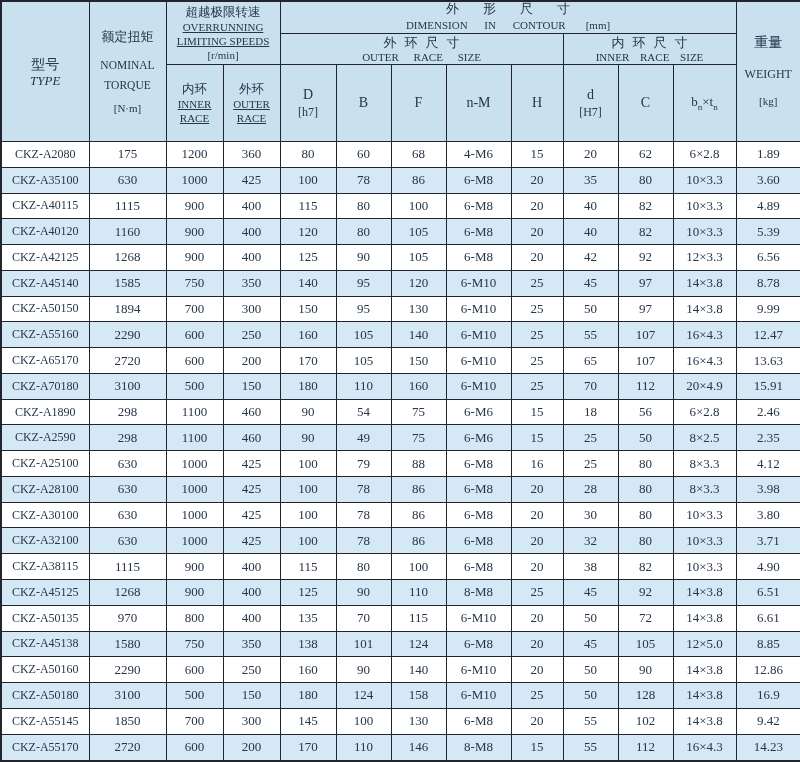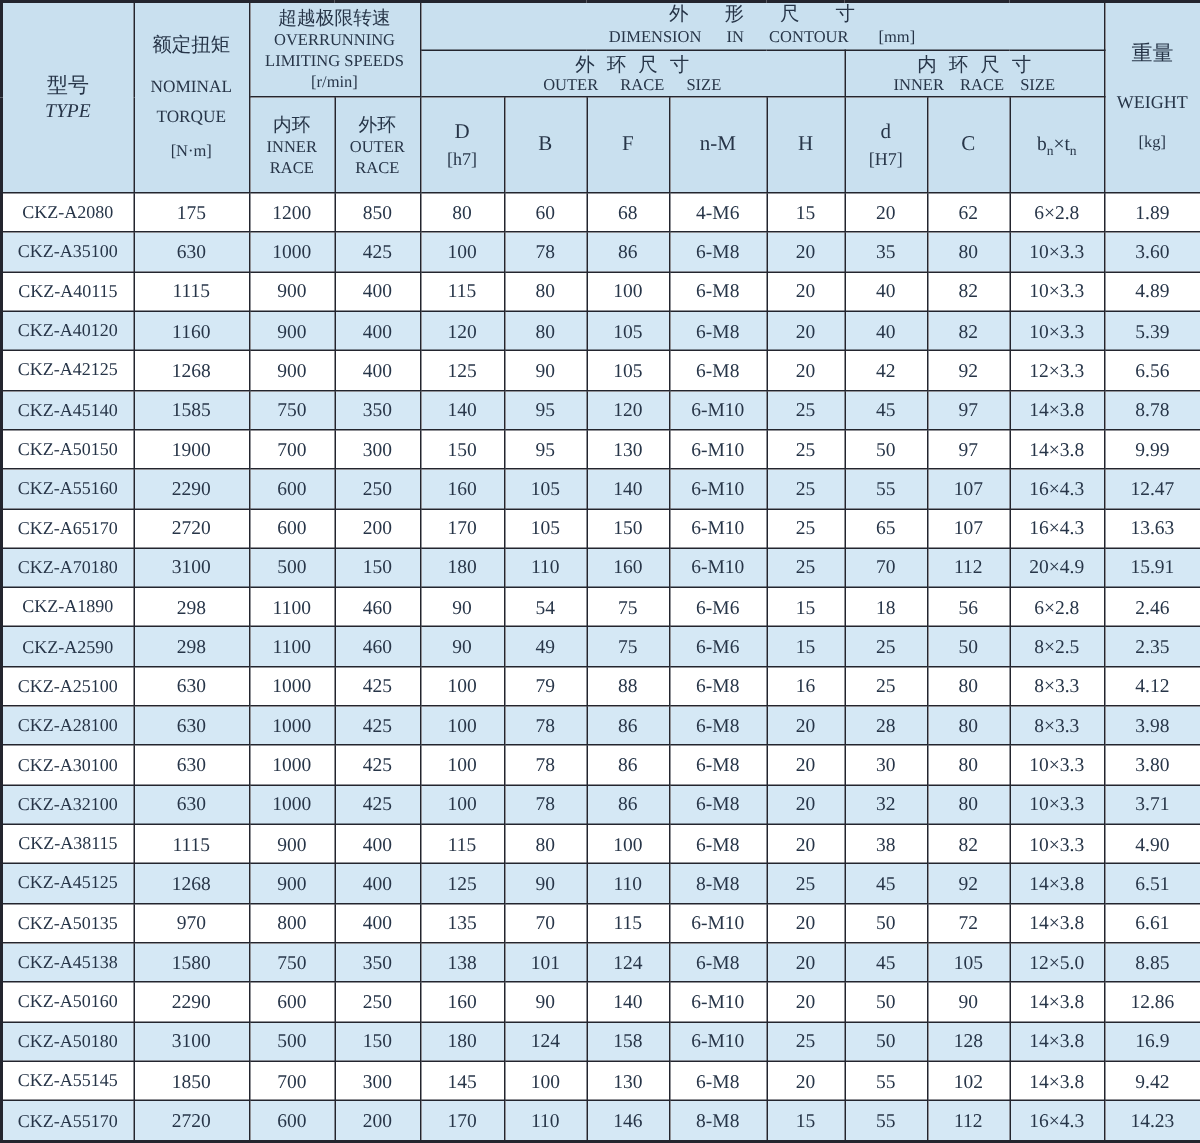--- a/index.html
+++ b/index.html
@@ -14,41 +14,41 @@
   th, td {
     border: 1px solid #23252e;
     padding: 0;
     text-align: center;
     vertical-align: middle;
     overflow: hidden;
   }
   thead th { background: #c9e0ef; font-weight: normal; }
   .hrow-a { height: 32px; }
   .hrow-b { height: 31px; }
-  .hrow-c { height: 64px; }
+  .hrow-c { height: 77px; }
   tbody tr:nth-child(odd)  td { background: #ffffff; }
   tbody tr:nth-child(even) td { background: #d5e8f5; }
   tbody td { font-size: 13px; }
   tbody td:first-child { font-size: 12px; }
 
   .zh   { font-size: 13px; line-height: 17px; }
   .en   { font-size: 11px; line-height: 15px; }
   .unit { font-size: 11px; line-height: 15px; }
 
   .stack { display: flex; flex-direction: column; justify-content: center; align-items: center; }
 
   .type-cell .zh { font-size: 14px; }
   .type-cell .en { font-size: 13px; font-style: italic; }
 
   .torque-cell .zh { margin-bottom: 10px; }
   .torque-cell .en { line-height: 20px; font-size: 11.5px; }
   .torque-cell .unit { margin-top: 6px; }
 
   .speeds-cell .zh { font-size: 12.5px; line-height: 16px; }
-  .speeds-cell .en { font-size: 11px; line-height: 14px; }
+  .speeds-cell .en { font-size: 11px; line-height: 14px; text-decoration: underline; }
   .speeds-cell .unit { line-height: 14px; }
 
   .dim-cell .zh { letter-spacing: 24px; text-indent: 24px; line-height: 16px; font-family: Liberation Mono, monospace; }
   .dim-cell .en { word-spacing: 14px; line-height: 14px; }
   .dim-cell .unit { margin-left: 20px; }
 
   .osize-cell .zh, .isize-cell .zh { letter-spacing: 8px; text-indent: 8px; line-height: 16px; }
   .osize-cell .en { word-spacing: 12px; line-height: 13px; text-align: right; }
   .isize-cell .en { word-spacing: 8px;  line-height: 13px; }
 
@@ -167,21 +167,21 @@
         <th class="col-letter">C</th>
         <th class="bt-header"><span>b</span><sub>n</sub><span>×</span><span>t</span><sub>n</sub></th>
       </tr>
     </thead>
 
     <tbody>
         <tr>
           <td>CKZ-A2080</td>
           <td>175</td>
           <td>1200</td>
-          <td>850</td>
+          <td>360</td>
           <td>80</td>
           <td>60</td>
           <td>68</td>
           <td>4-M6</td>
           <td>15</td>
           <td>20</td>
           <td>62</td>
           <td>6×2.8</td>
           <td>1.89</td>
         </tr>
@@ -255,21 +255,21 @@
           <td>120</td>
           <td>6-M10</td>
           <td>25</td>
           <td>45</td>
           <td>97</td>
           <td>14×3.8</td>
           <td>8.78</td>
         </tr>
         <tr>
           <td>CKZ-A50150</td>
-          <td>1900</td>
+          <td>1894</td>
           <td>700</td>
           <td>300</td>
           <td>150</td>
           <td>95</td>
           <td>130</td>
           <td>6-M10</td>
           <td>25</td>
           <td>50</td>
           <td>97</td>
           <td>14×3.8</td>

